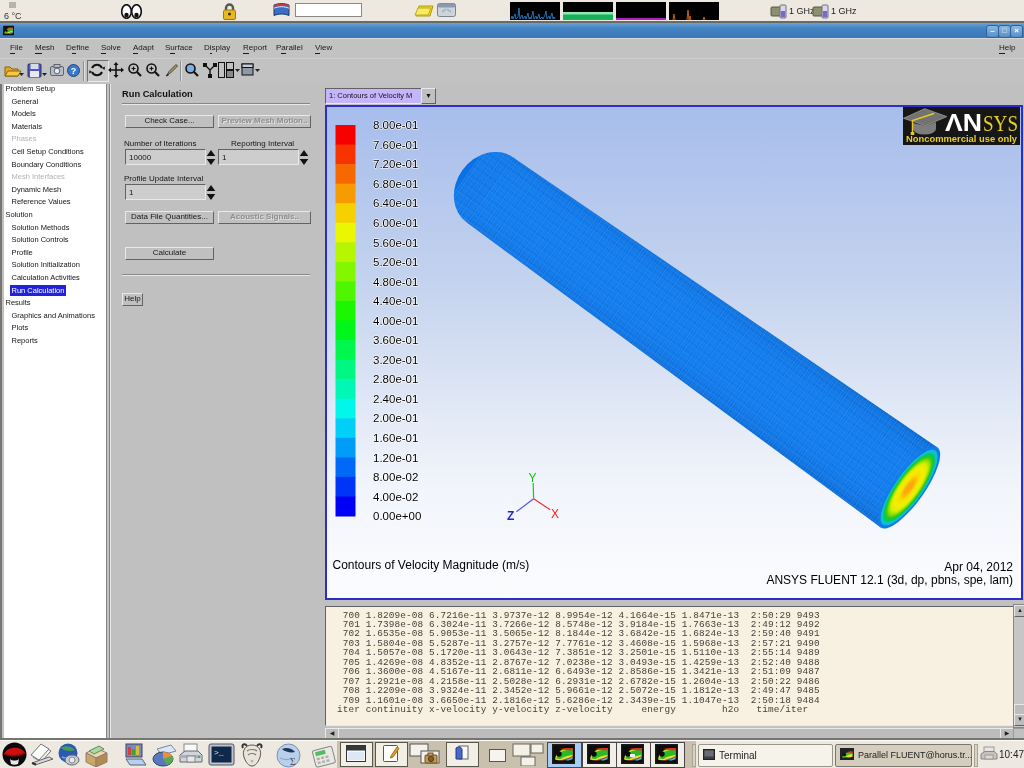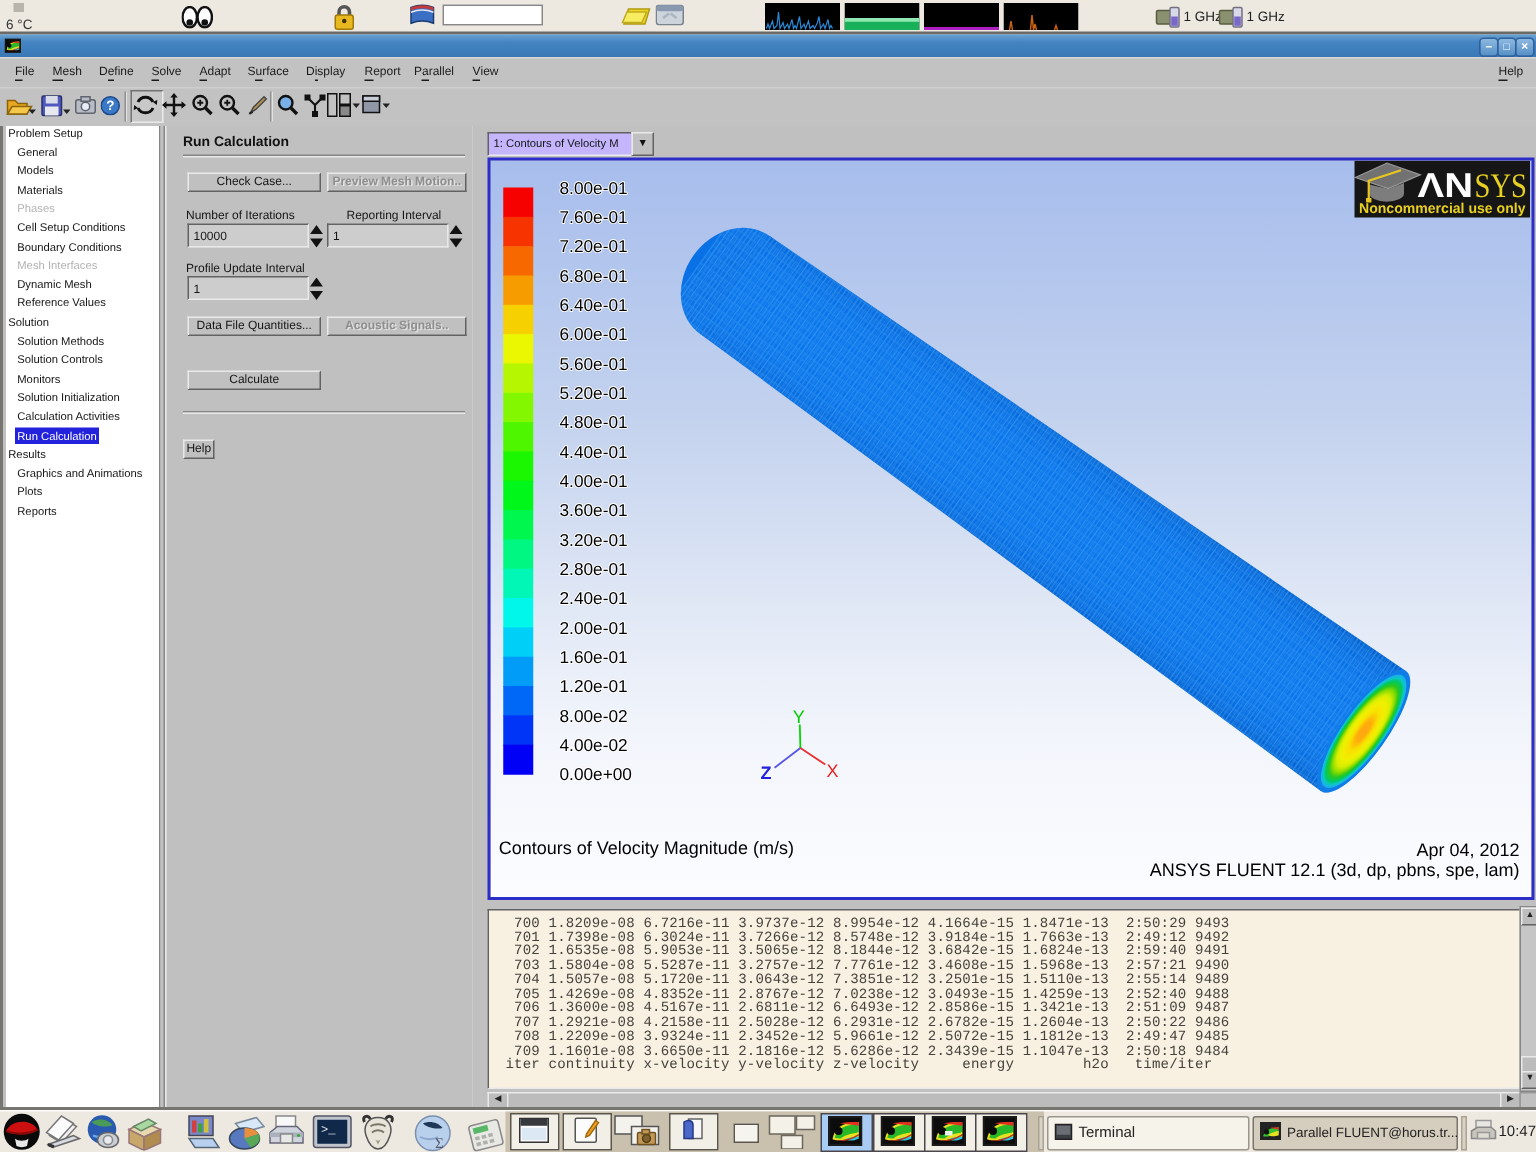--- a/index.html
+++ b/index.html
@@ -256,21 +256,21 @@
       <div class="ti2" style="top:38.8px">Materials</div>
       <div class="ti2 tgray" style="top:51.4px">Phases</div>
       <div class="ti2" style="top:64px">Cell Setup Conditions</div>
       <div class="ti2" style="top:76.6px">Boundary Conditions</div>
       <div class="ti2 tgray" style="top:89.2px">Mesh Interfaces</div>
       <div class="ti2" style="top:101.8px">Dynamic Mesh</div>
       <div class="ti2" style="top:114.4px">Reference Values</div>
       <div class="ti" style="top:127px">Solution</div>
       <div class="ti2" style="top:139.6px">Solution Methods</div>
       <div class="ti2" style="top:152.2px">Solution Controls</div>
-      <div class="ti2" style="top:164.8px">Monitors</div>
+      <div class="ti2" style="top:164.8px">Profile</div>
       <div class="ti2" style="top:177.4px">Solution Initialization</div>
       <div class="ti2" style="top:190px">Calculation Activities</div>
       <div class="ti2" style="top:202.6px"><span id="runsel">Run Calculation</span></div>
       <div class="ti" style="top:215.2px">Results</div>
       <div class="ti2" style="top:227.8px">Graphics and Animations</div>
       <div class="ti2" style="top:240.4px">Plots</div>
       <div class="ti2" style="top:253px">Reports</div>
     </div>
 
     <div class="abs" style="left:107px;top:0;width:1px;height:654px;background:#868686;"></div>

